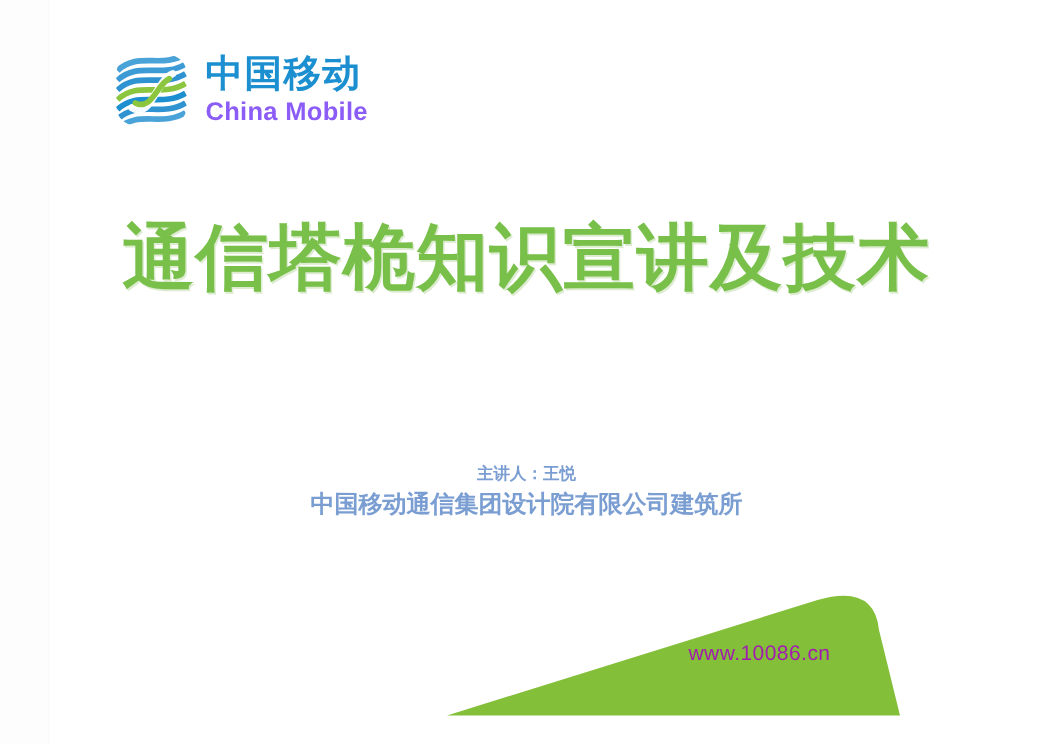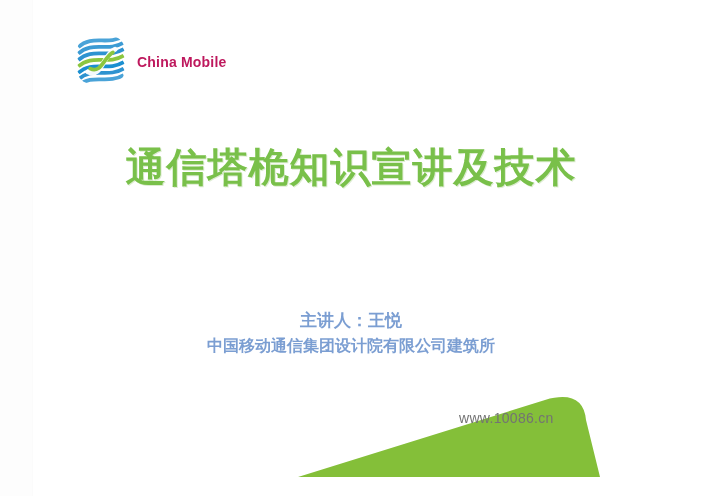--- a/index.html
+++ b/index.html
@@ -52,73 +52,73 @@
     line-height: 1;
   }
   .logo-cn {
     font-size: 25px;
     font-weight: bold;
     color: #1b8fd0;
     letter-spacing: 1px;
     white-space: nowrap;
   }
   .logo-en {
-    font-size: 14px;
+    font-size: 17px;
     font-weight: bold;
-    color: #be185d;
+    color: #8b5cf6;
     letter-spacing: 0.2px;
     margin-top: 4px;
     white-space: nowrap;
   }
 
   
   .title {
     position: absolute;
     left: 0;
     top: 142px;
     width: 702px;
     text-align: center;
     color: #79c04a;
-    font-size: 40px;
+    font-size: 48px;
     font-weight: bold;
     line-height: 1.28;
     letter-spacing: 1px;
     text-shadow: 1px 1px 0 rgba(120,180,70,0.25);
   }
   .title-line { display: block; }
 
   
   .presenter {
     position: absolute;
     left: 0;
     top: 308px;
     width: 702px;
     text-align: center;
     color: #7b9ed2;
     font-weight: bold;
     line-height: 1.55;
   }
-  .presenter-name { display: block; font-size: 17px; }
+  .presenter-name { display: block; font-size: 11px; }
   .presenter-org  { display: block; font-size: 16px; }
 
   
   .wedge {
     position: absolute;
     left: 0;
     top: 0;
     width: 702px;
     height: 496px;
     pointer-events: none;
   }
 
   .url {
     position: absolute;
     left: 459px;
-    top: 410px;
-    color: #737373;
+    top: 427px;
+    color: #a21caf;
     font-size: 14px;
     letter-spacing: 0.3px;
     white-space: nowrap;
   }
 </style>
 </head>
 <body>
 
 <div id="slide">
 
@@ -143,20 +143,21 @@
           <path d="M8 86 C 34 62, 62 84, 92 66" stroke="#2e93d0" stroke-width="7"></path>
           <path d="M8 98 C 34 74, 62 96, 92 78" stroke="#4aa3d8" stroke-width="7"></path>
         </g>
 
         <path d="M26 72 C 50 86, 54 40, 76 30" fill="none" stroke="#ffffff" stroke-width="9" stroke-linecap="round" opacity="0.95"></path>
         <path d="M30 66 C 50 76, 56 44, 72 36" fill="none" stroke="#8cc63f" stroke-width="7" stroke-linecap="round"></path>
       </g>
       <rect x="4" y="4" width="92" height="92" rx="26" ry="26" fill="none" stroke="#ffffff" stroke-width="5"></rect>
     </svg>
     <div class="logo-words">
+      <span class="logo-cn">中国移动</span>
       <span class="logo-en">China Mobile</span>
     </div>
   </div>
 
   <div class="title">
     <span class="title-line">通信塔桅知识宣讲及技术</span>
   </div>
 
   <div class="presenter">
     <span class="presenter-name">主讲人：王悦</span>

